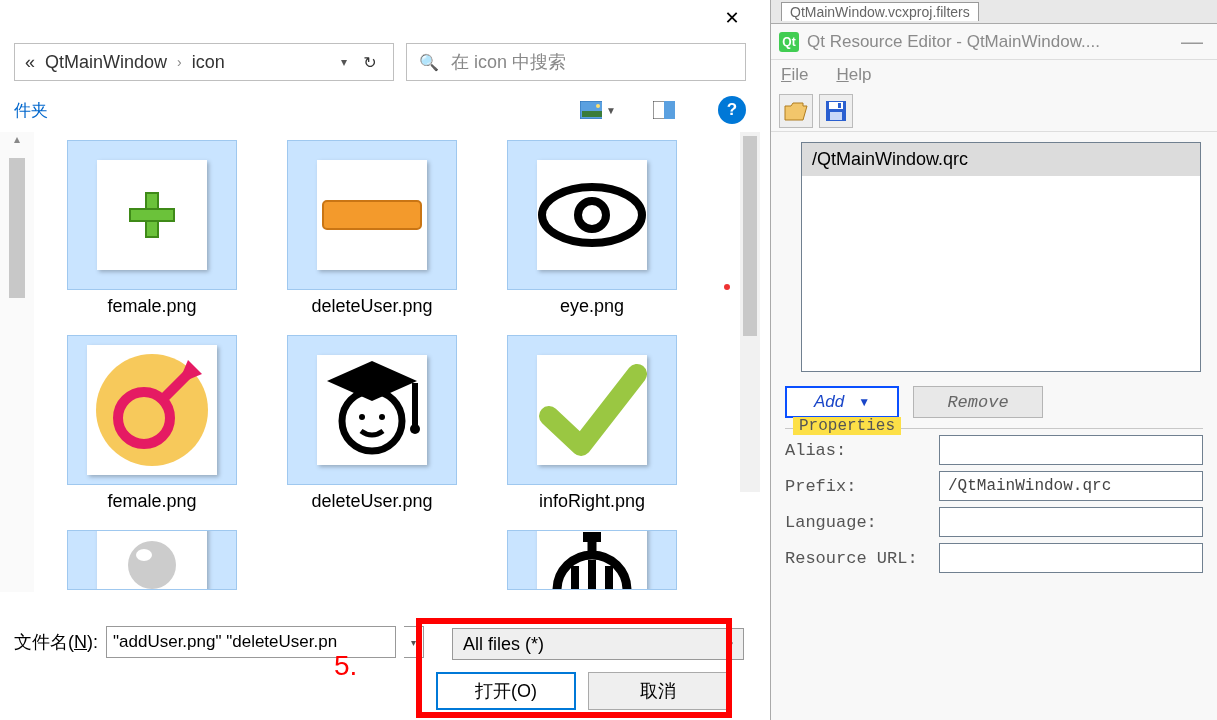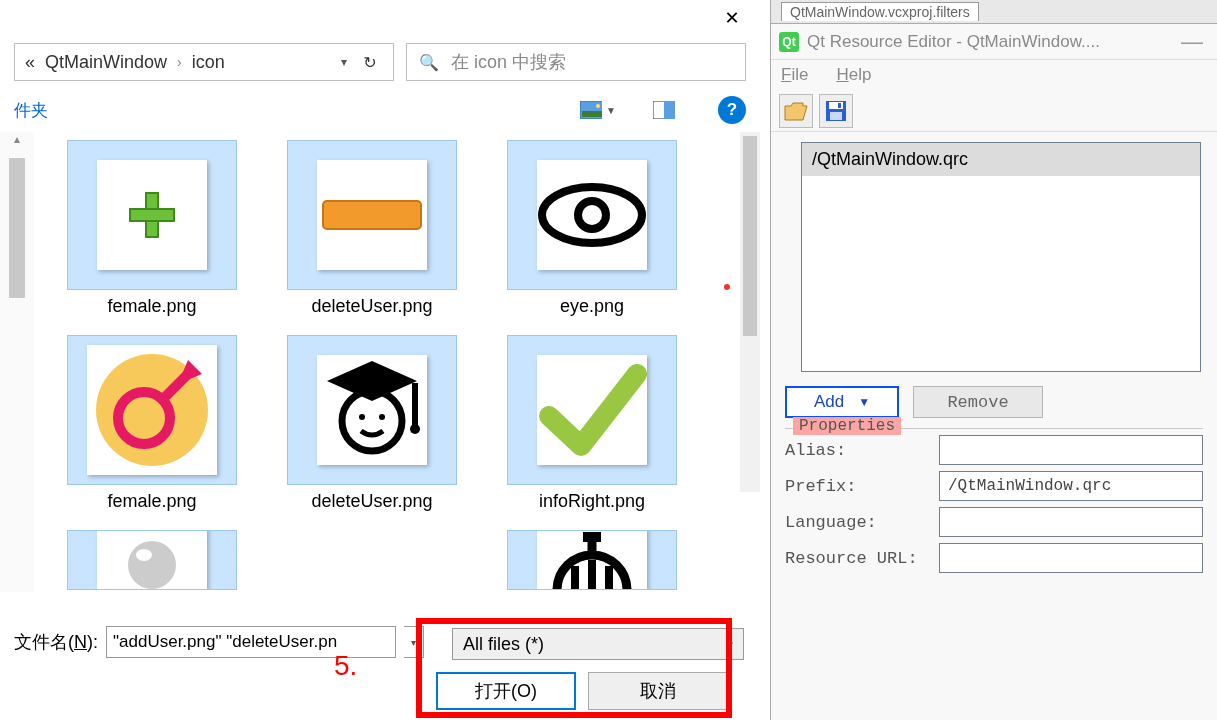--- a/index.html
+++ b/index.html
@@ -69,27 +69,27 @@
 
 .qt-menu { height: 30px; display:flex; align-items:center; gap: 28px; padding: 0 10px; color: #8a8a8a; font-size: 17px; }
 .qt-menu .mnemonic { text-decoration: underline; }
 
 .qt-toolbar { height: 42px; display:flex; align-items:center; padding: 0 8px; gap: 6px; border-bottom: 1px solid #ddd; }
 .qt-tbtn { width: 34px; height: 34px; background: #eee; border: 1px solid #bbb; display:flex; align-items:center; justify-content:center; }
 
 .qt-list { margin: 10px 0 0 30px; height: 230px; border: 1px solid #708090; background: #fff; width: 400px; overflow:hidden; }
 .qt-list-item { background: #dcdcdc; padding: 6px 10px; font-size: 18px; }
 
-.qt-actions { margin: 14px 0 0 14px; display:flex; gap: 14px; }
+.qt-actions { margin: 14px 0 0 14px; display:flex; gap: 14px; font-style: italic; }
 .qt-add { width: 114px; height: 32px; border: 2px solid #0a4fff; background: #fff; color: #1a46c8; display:flex; align-items:center; justify-content:center; font-family: "Courier New", monospace; font-size: 17px; gap: 14px; }
 .qt-add .arr { font-size: 12px; }
 .qt-remove { width: 130px; height: 32px; border: 1px solid #b5b5b5; background: #e8e8e8; color: #666; display:flex; align-items:center; justify-content:center; font-family: "Courier New", monospace; font-size: 17px; }
 
 .qt-props { margin: 10px 14px 0; border-top: 1px solid #c8c8c8; padding-top: 0; position: relative; }
-.qt-props-title { position:absolute; top:-12px; left:8px; background:#fca5a5; padding:0 6px; font-family:"Courier New", monospace; font-size:16px; color:#555; }
+.qt-props-title { position:absolute; top:-12px; left:8px; background:#fde047; padding:0 6px; font-family:"Courier New", monospace; font-size:16px; color:#555; }
 .qt-row { display:flex; align-items:center; margin-top: 6px; gap: 8px; }
 .qt-label { width: 146px; font-family: "Courier New", monospace; font-size: 17px; color: #555; }
 .qt-input { flex: 1; height: 30px; border: 1px solid #708090; background: #fff; padding: 0 8px; font-family: "Courier New", monospace; font-size: 16px; color: #444; }
 
 </style>
 </head>
 <body>
 
 <div class="file-dialog">
 

